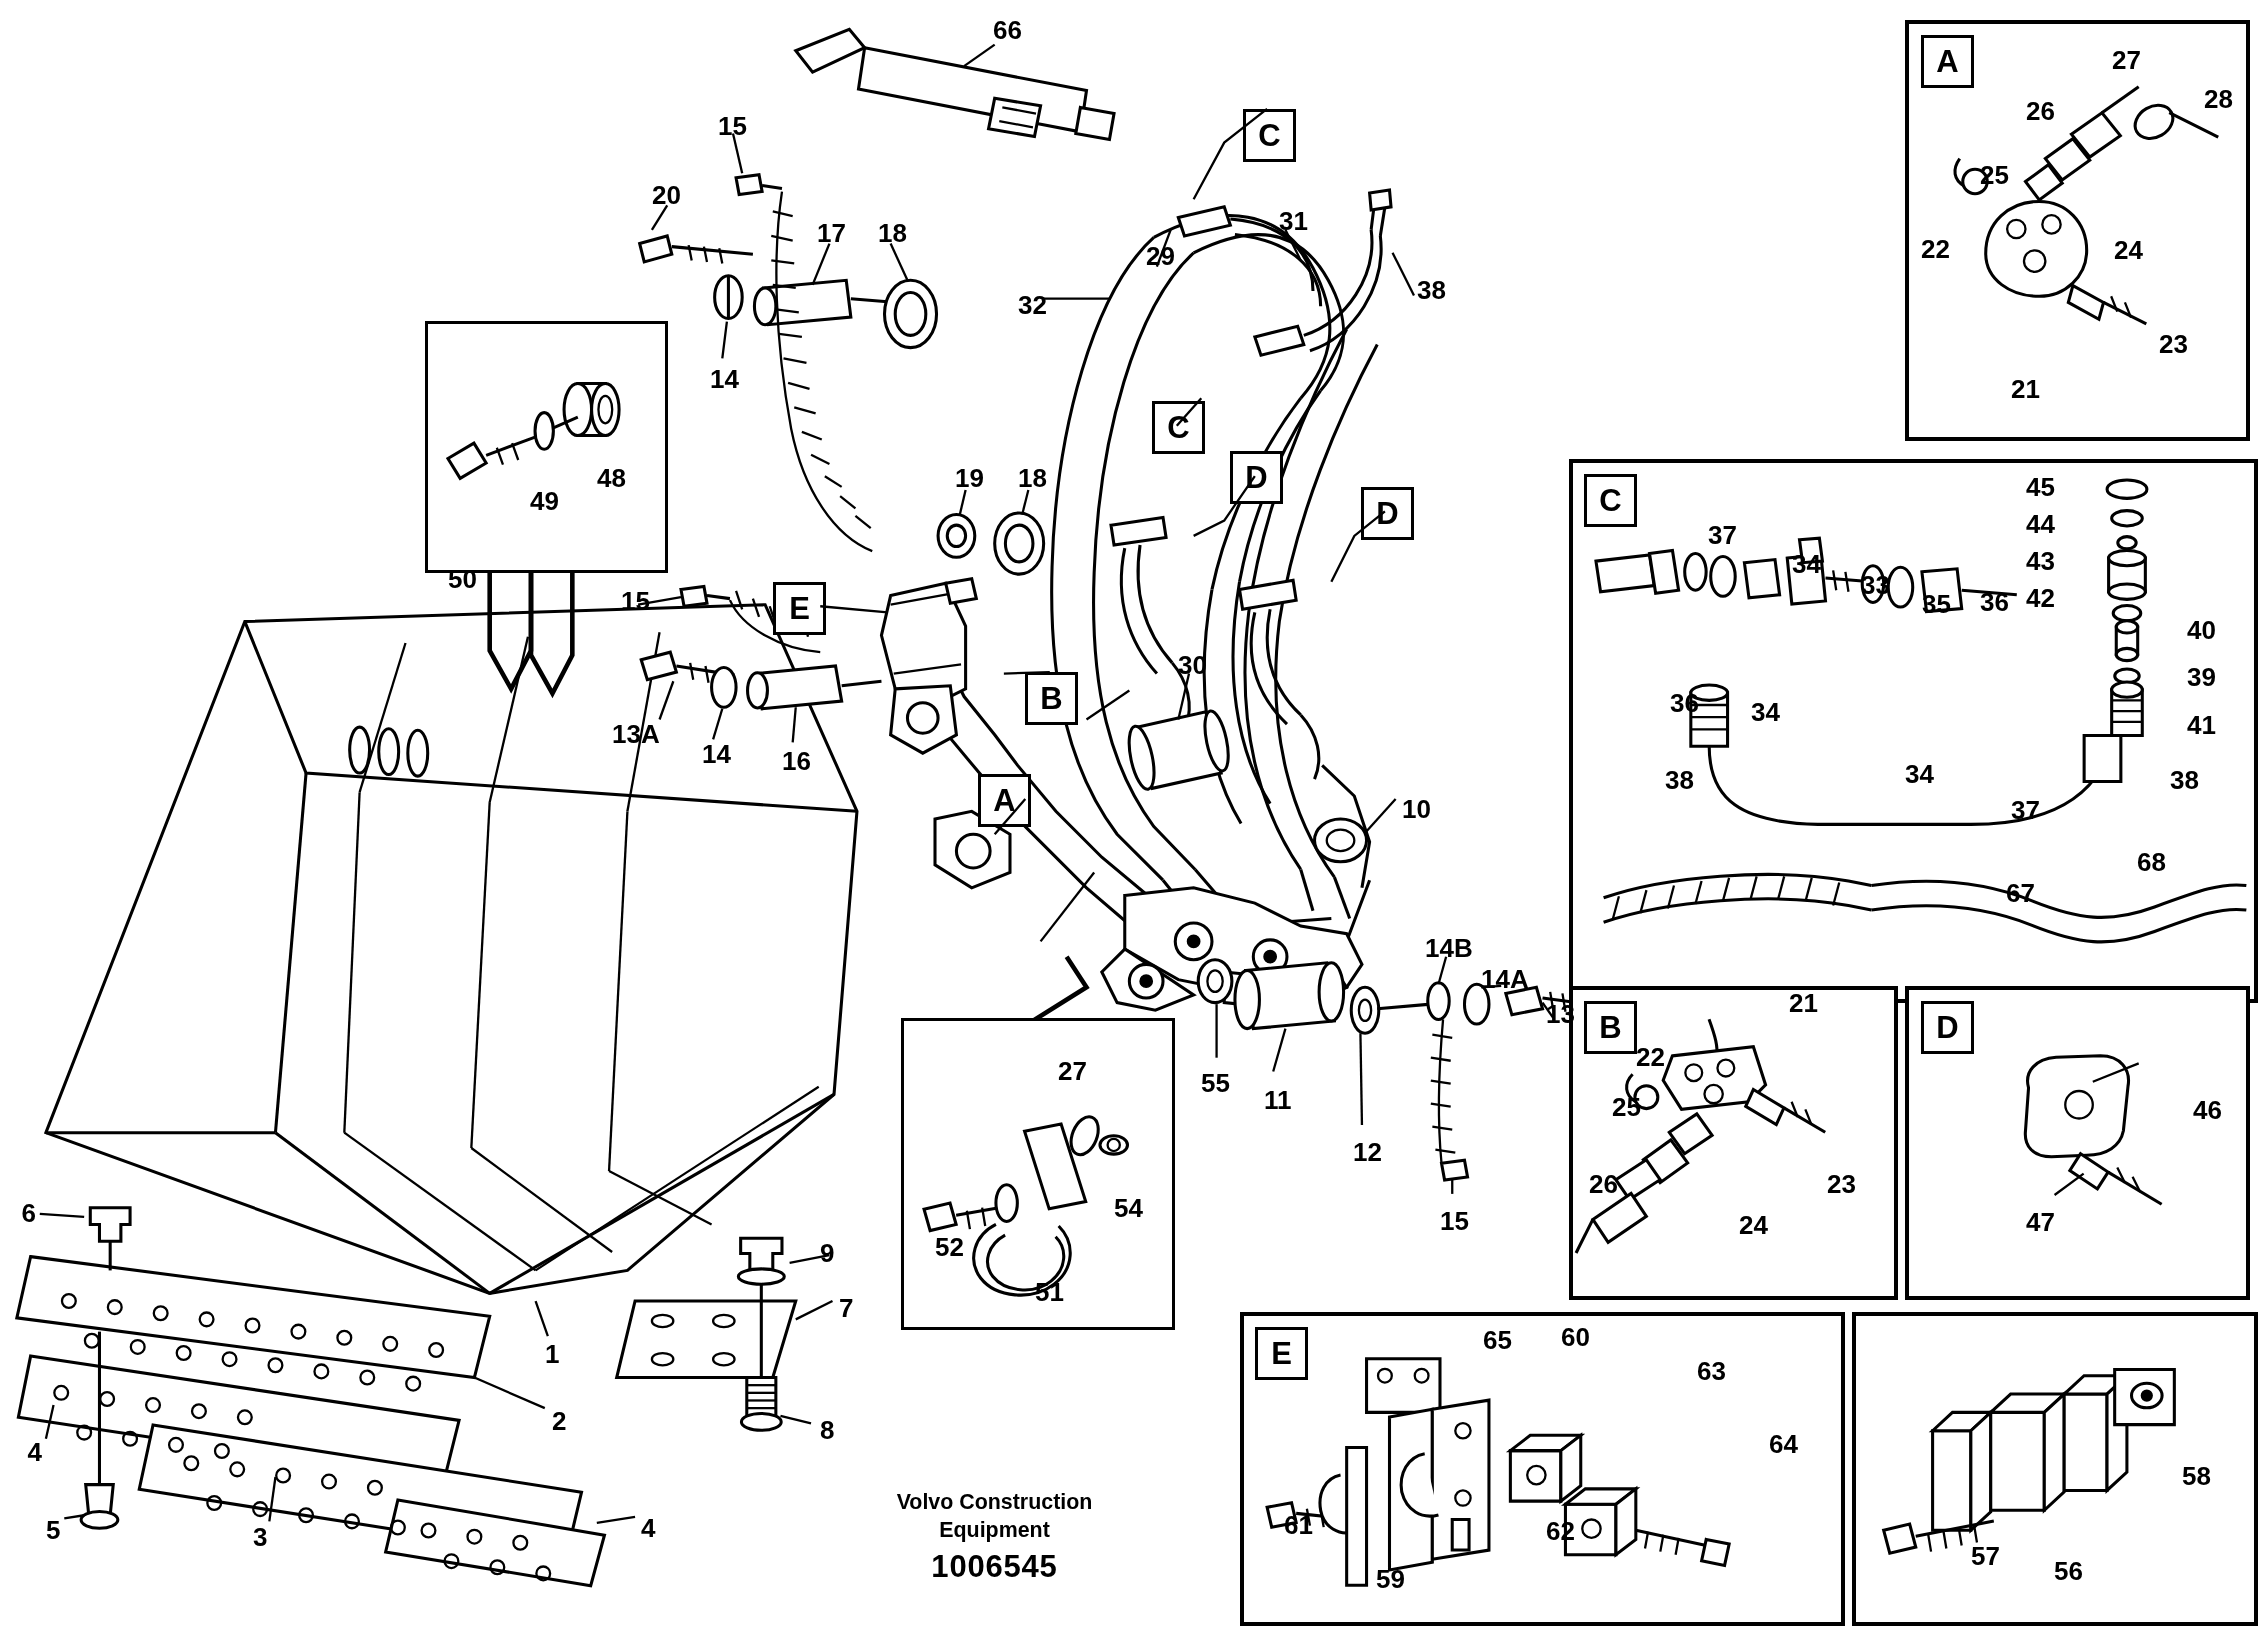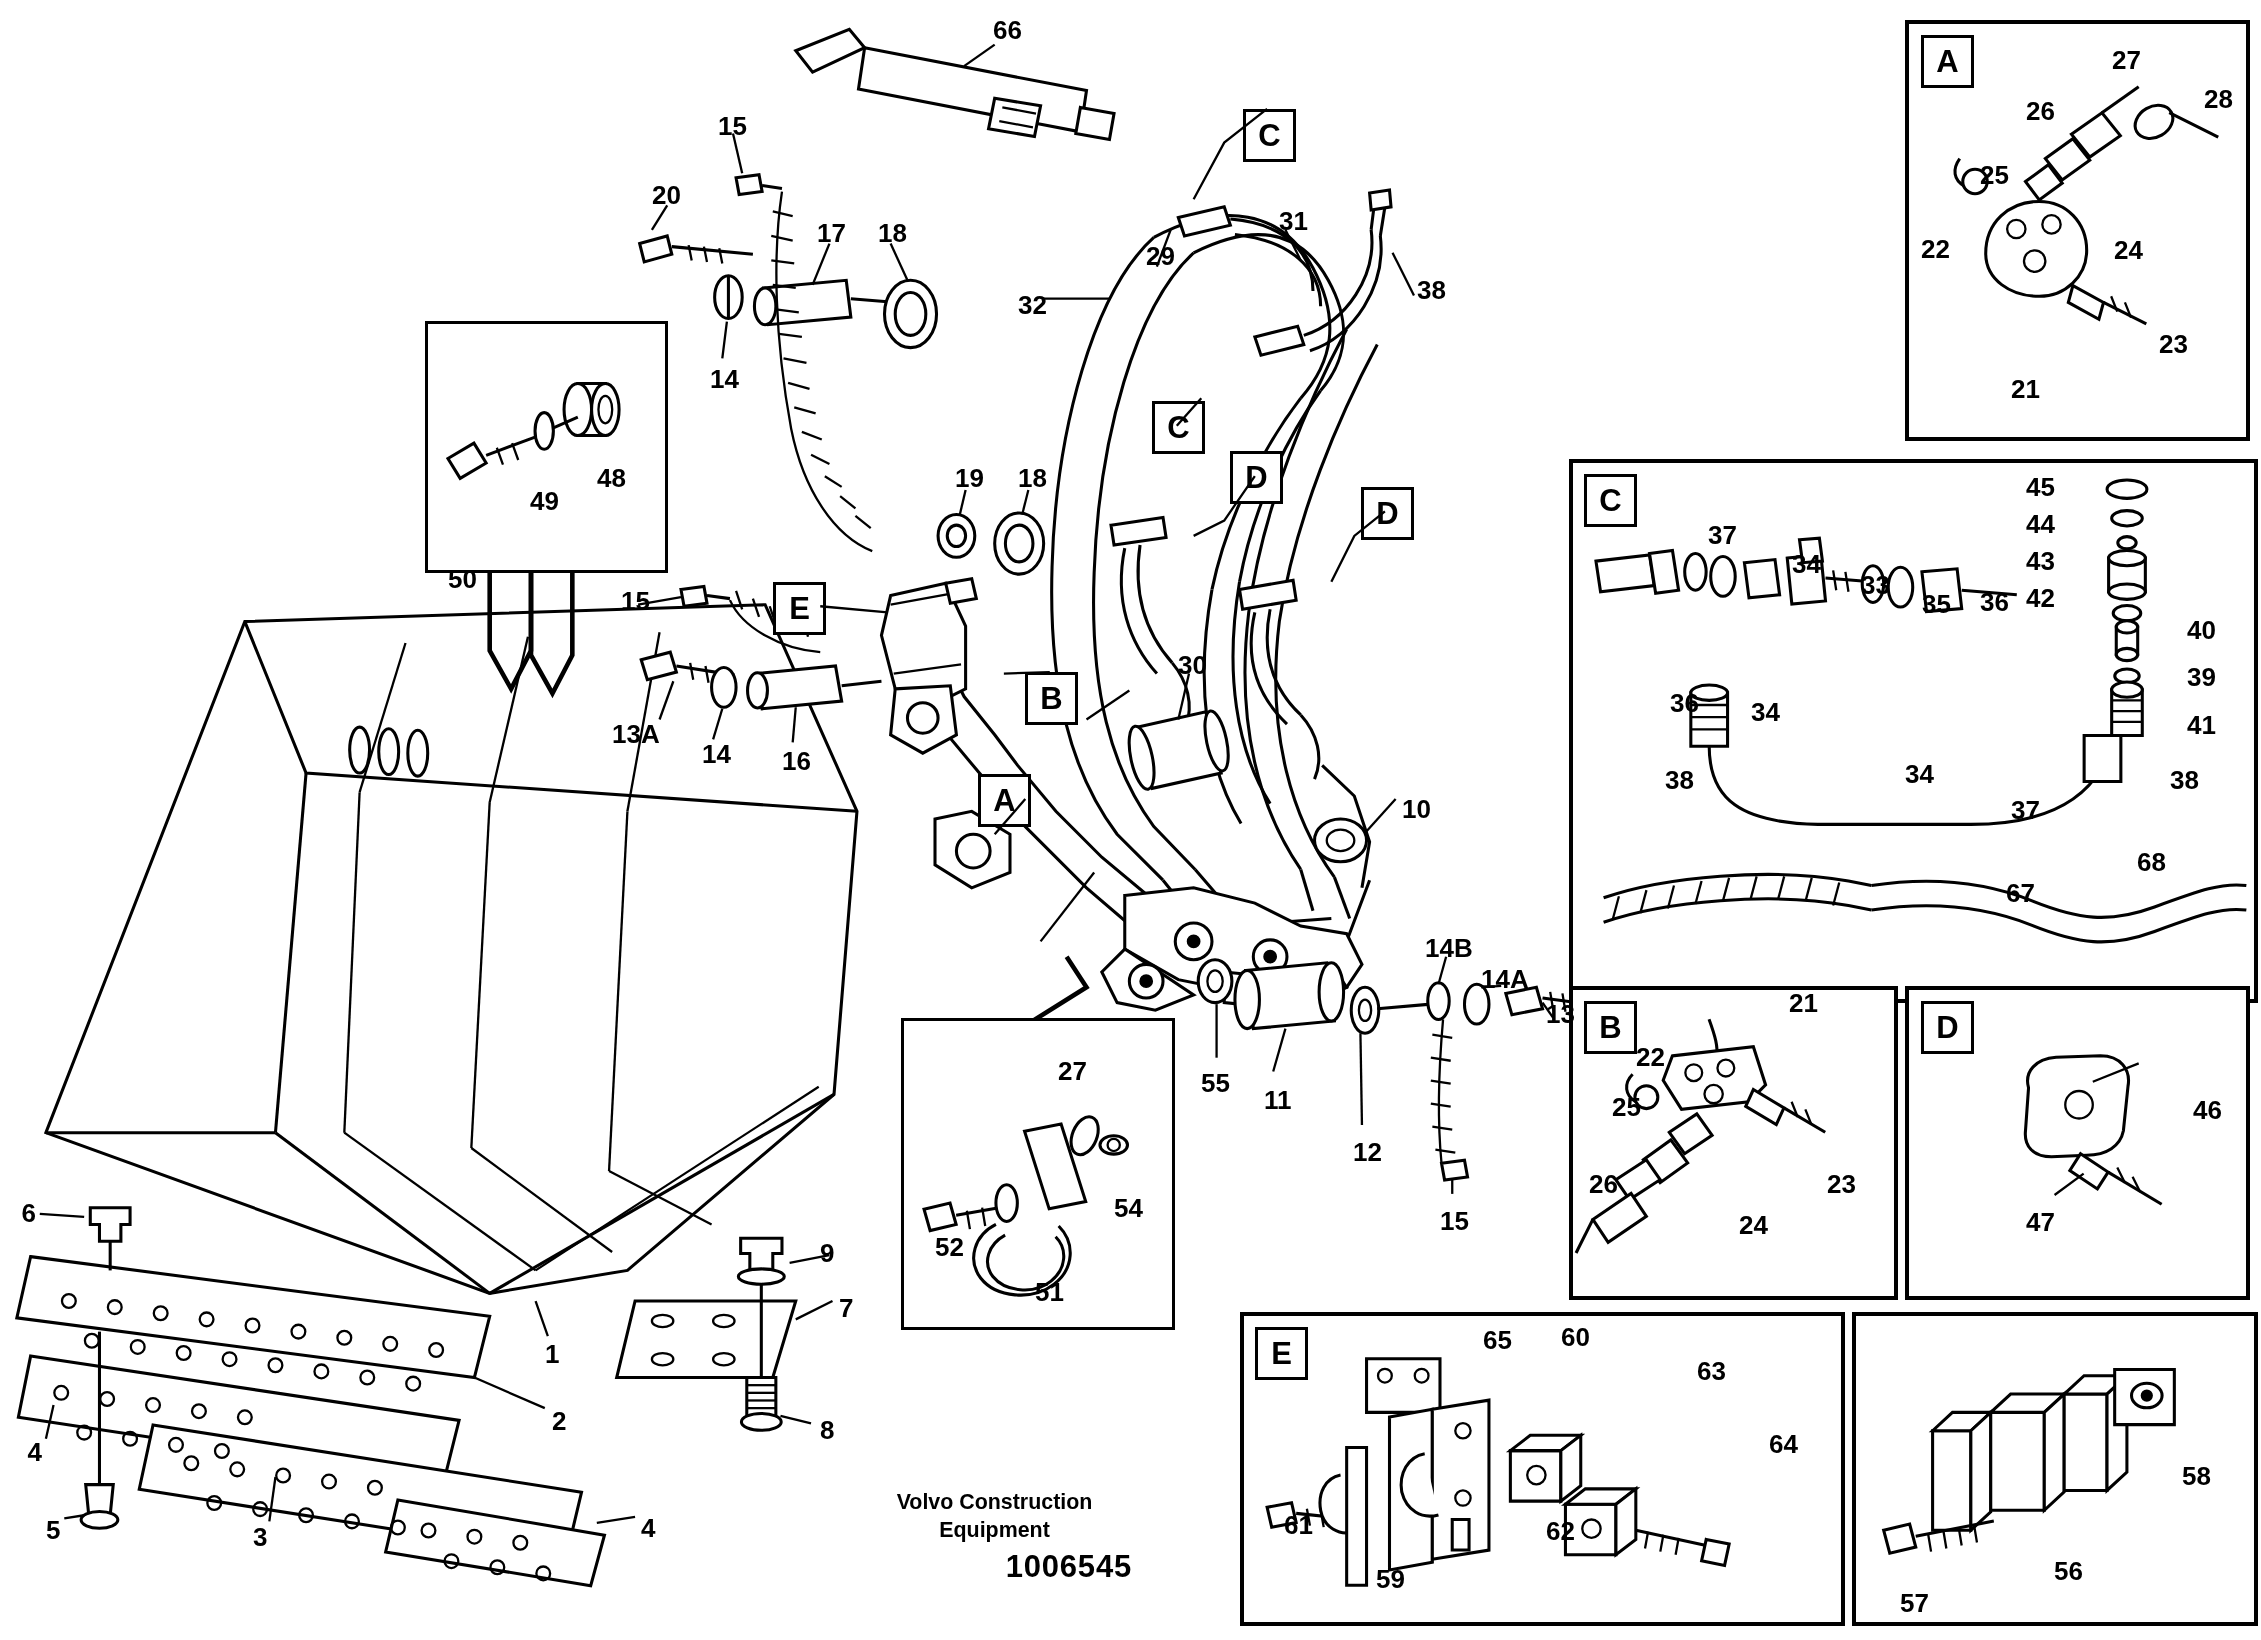--- a/index.html
+++ b/index.html
@@ -4,21 +4,21 @@
 <style>
   html,body{margin:0;padding:0;background:#ffffff;}
   body{width:2261px;height:1641px;position:relative;font-family:"Liberation Sans",sans-serif;overflow:hidden;}
   #stage{position:absolute;left:0;top:0;width:2261px;height:1641px;}
   .lbl{position:absolute;font-size:26px;font-weight:bold;color:#000;white-space:nowrap;line-height:1;}
   .boxlbl{position:absolute;border:3.1px solid #000;background:#fff;font-size:31px;font-weight:bold;
           display:flex;align-items:center;justify-content:center;width:47px;height:47px;line-height:1;}
   .panel{position:absolute;border:4.6px solid #000;background:#fff;}
   .inner-box{position:absolute;border:3.8px solid #000;background:#fff;}
   .foot{position:absolute;text-align:center;font-size:21.4px;font-weight:bold;line-height:1.25;}
-  .footnum{position:absolute;text-align:right;font-size:31px;font-weight:bold;letter-spacing:0.8px;}
+  .footnum{position:absolute;text-align:center;font-size:31px;font-weight:bold;letter-spacing:0.8px;}
   svg{position:absolute;left:0;top:0;width:2261px;height:1641px;overflow:visible;}
   .st{fill:none;stroke:#000;stroke-width:4;}
   .st2{fill:none;stroke:#000;stroke-width:3;}
   .stthick{fill:none;stroke:#000;stroke-width:6;}
   .fillw{fill:#fff;stroke:#000;stroke-width:4;}
   .fillb{fill:#000;stroke:#000;stroke-width:2;}
   .lead{fill:none;stroke:#000;stroke-width:3;}
   .hatch{fill:none;stroke:#000;stroke-width:3;}
 </style>
 </head>
@@ -661,21 +661,21 @@
 
 <div class="lbl" style="left:1483px;top:1327px;">65</div>
 <div class="lbl" style="left:1561px;top:1324px;">60</div>
 <div class="lbl" style="left:1697px;top:1358px;">63</div>
 <div class="lbl" style="left:1769px;top:1431px;">64</div>
 <div class="lbl" style="left:1284px;top:1512px;">61</div>
 <div class="lbl" style="left:1376px;top:1566px;">59</div>
 <div class="lbl" style="left:1546px;top:1518px;">62</div>
 
 <div class="lbl" style="left:2182px;top:1463px;">58</div>
-<div class="lbl" style="left:1900px;top:1543px;margin-top:47px;">57</div>
+<div class="lbl" style="left:1971px;top:1543px;">57</div>
 <div class="lbl" style="left:2048px;top:1558px;margin-left:6px;">56</div>
 
 <div class="foot" style="left:857px;top:1489px;width:275px;">Volvo Construction</div>
 <div class="foot" style="left:857px;top:1517px;width:275px;">Equipment</div>
 <div class="footnum" style="left:857px;top:1549px;width:275px;">1006545</div>
 
 </div>
 
 
 </body></html>

